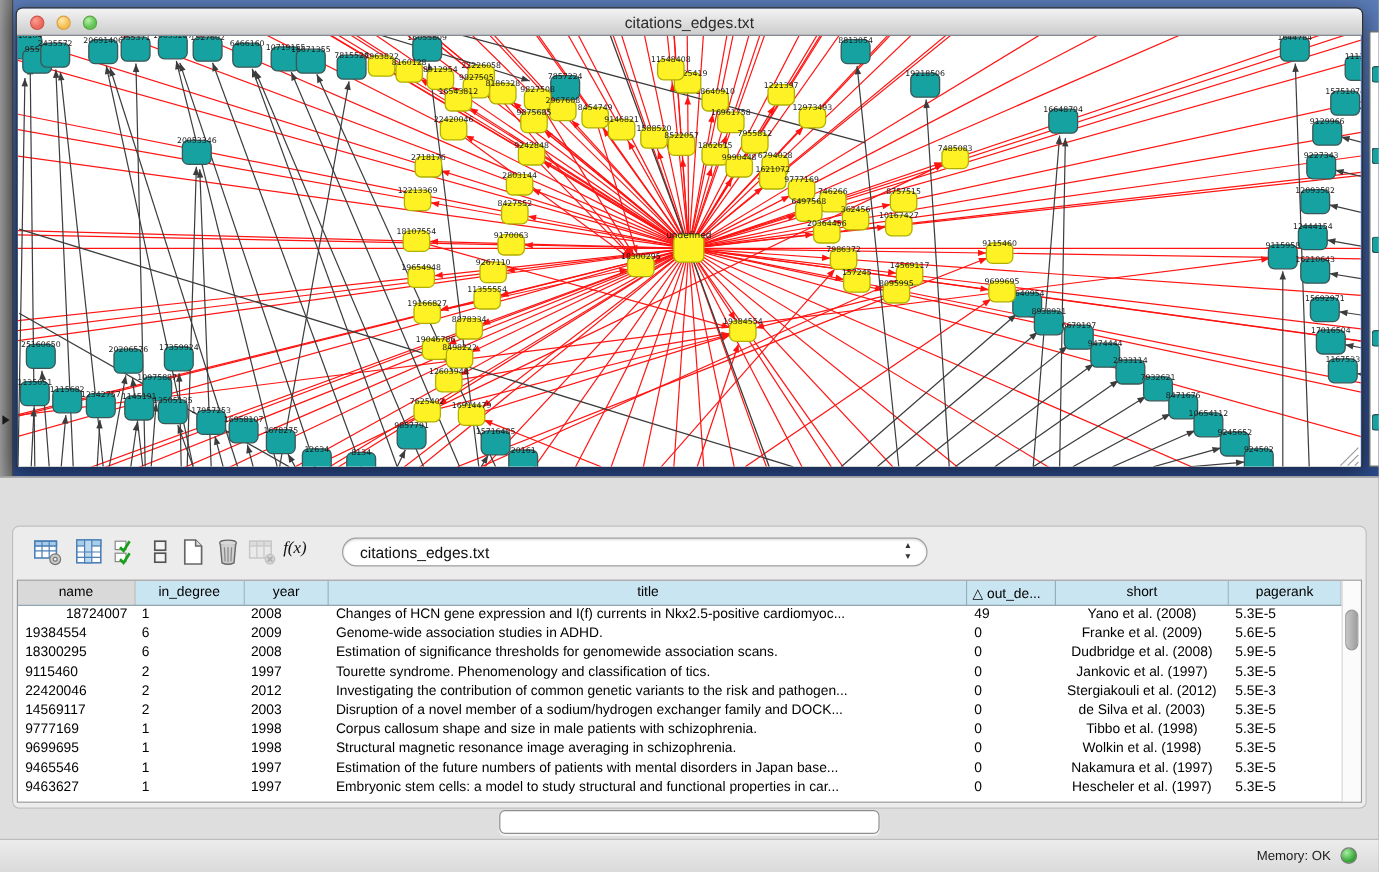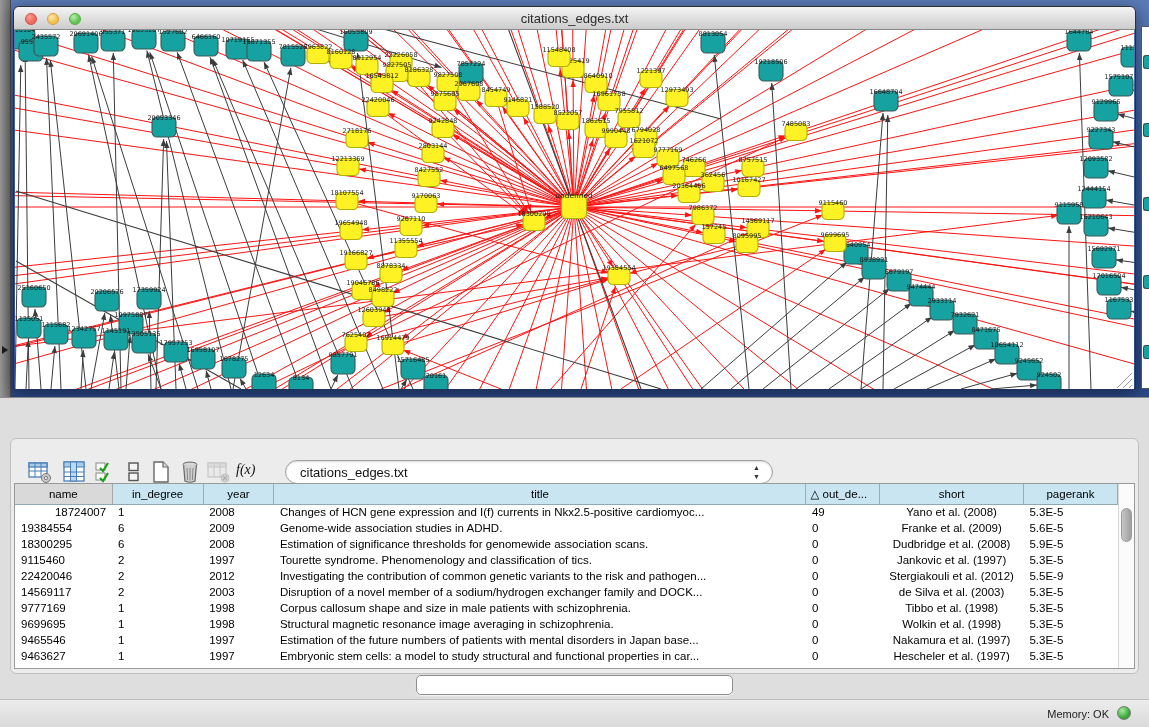--- a/index.html
+++ b/index.html
@@ -33,21 +33,21 @@
   .table-panel{position:absolute;left:0;top:397px;width:1149px;height:330px;
                background:#dedede;border-top:1px solid #8a8a8a;}
   .tp-header{position:absolute;left:0;top:0;right:0;height:24px;
              background:linear-gradient(#ededed,#dddddd);border-bottom:1px solid #c2c2c2;}
   .tp-title{position:absolute;left:13px;top:5px;font-size:12.5px;color:#1d1d1d;}
   .tp-caret{position:absolute;left:571px;top:-1px;font-size:8px;color:#444;}
   .tp-float{position:absolute;right:36px;top:5px;width:14px;height:14px;cursor:pointer;}
   .tp-close{position:absolute;right:12px;top:2px;font-size:15px;font-weight:bold;color:#111;cursor:pointer;}
   .tp-container{position:absolute;left:10px;top:40px;width:1129px;height:236px;
                 background:#ececec;border:1px solid #c0c0c0;border-radius:6px;}
-  .toolbar{position:absolute;left:6px;top:17px;right:6px;height:34px;}
+  .toolbar{position:absolute;left:6px;top:5px;right:6px;height:34px;}
   .tb-icon{position:absolute;top:3px;width:26px;height:26px;cursor:pointer;}
   .combo{position:absolute;left:268px;top:4px;width:488px;height:24px;background:#fff;
          border:1px solid #9f9f9f;border-radius:12px;box-shadow:inset 0 1px 2px rgba(0,0,0,.15);}
   .combo-text{position:absolute;left:14px;top:4px;font-size:13px;color:#111;}
   .combo-arrows{position:absolute;right:12px;top:2px;font-size:7px;line-height:9px;color:#333;text-align:center;}
 
   .tablewrap{position:absolute;left:3px;right:3px;top:44px;bottom:4px;background:#fff;border:1px solid #9a9a9a;overflow:hidden;}
   table.grid{border-collapse:collapse;table-layout:fixed;width:calc(100% - 16px);font-size:11.5px;color:#000;}
   table.grid th{height:20px;font-weight:normal;background:#c9e5f1;border-right:1px solid #93aebc;
                 border-bottom:1px solid #8fa8b2;padding:0 4px;overflow:hidden;white-space:nowrap;}
@@ -785,21 +785,21 @@
                 <td style="text-align:center">Jankovic et al. (1997)</td>
                 <td style="text-align:left">5.3E-5</td>
               </tr>
               <tr>
                 <td style="text-align:left">22420046</td>
                 <td style="text-align:left">2</td>
                 <td style="text-align:left">2012</td>
                 <td style="text-align:left">Investigating the contribution of common genetic variants to the risk and pathogen...</td>
                 <td style="text-align:left">0</td>
                 <td style="text-align:center">Stergiakouli et al. (2012)</td>
-                <td style="text-align:left">5.5E-9</td>
+                <td style="text-align:left">5.5E-3</td>
               </tr>
               <tr>
                 <td style="text-align:left">14569117</td>
                 <td style="text-align:left">2</td>
                 <td style="text-align:left">2003</td>
                 <td style="text-align:left">Disruption of a novel member of a sodium/hydrogen exchanger family and DOCK...</td>
                 <td style="text-align:left">0</td>
                 <td style="text-align:center">de Silva et al. (2003)</td>
                 <td style="text-align:left">5.3E-5</td>
               </tr>

